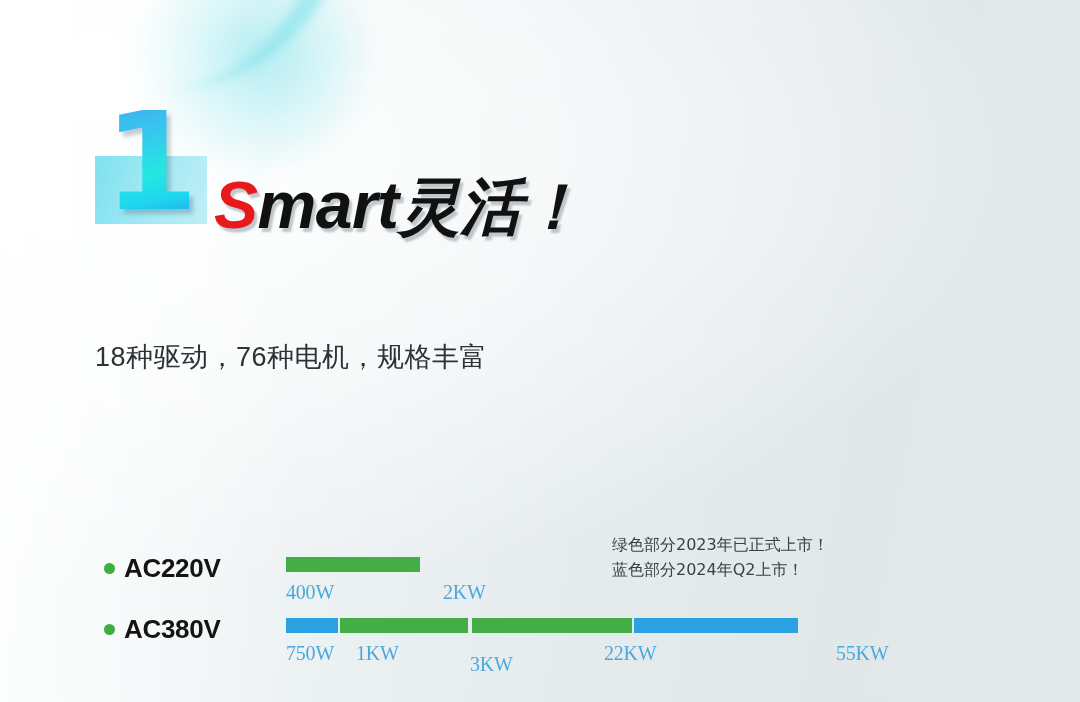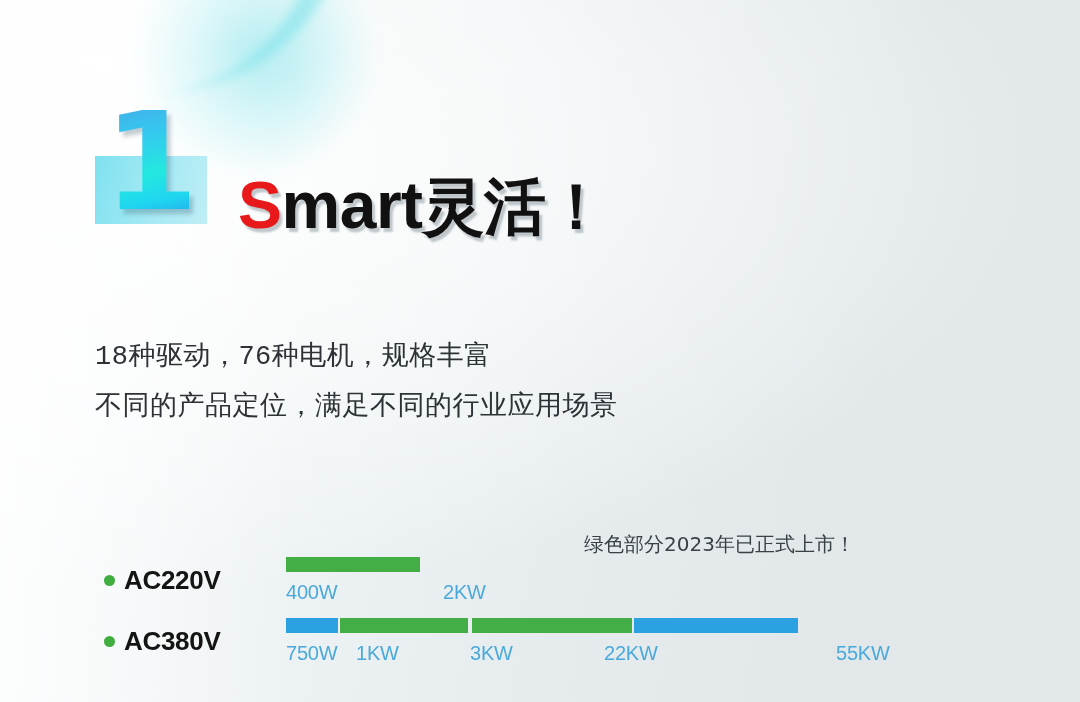--- a/index.html
+++ b/index.html
@@ -98,83 +98,84 @@
     background-image: linear-gradient(168deg, #4aa3e8 0%, #35c7ef 30%, #24e8e0 55%, #1fd6f0 72%, #2a7fe4 100%);
     -webkit-background-clip: text;
     background-clip: text;
     color: transparent;
     -webkit-text-fill-color: transparent;
     filter: drop-shadow(4px 5px 2px rgba(60,90,110,0.30));
     user-select: none;
   }
   .title {
     position: absolute;
-    left: 152px;
+    left: 128px;
     top: 80px;
     font-size: 66px;
     font-weight: 700;
     letter-spacing: -0.5px;
     white-space: nowrap;
     color: #111111;
     text-shadow: 3px 4px 2px rgba(120,135,145,0.45);
     line-height: 1;
+    font-style: italic;
   }
   .title .accent {
     color: #e8191b;
   }
   .title .cjk {
     font-family: "DejaVu Sans", "Liberation Sans", sans-serif;
     font-size: 62px;
   }
 
   
   .body-copy {
     position: absolute;
     left: 95px;
     top: 332px;
-    font-family: Liberation Mono, monospace;
+    font-family: Liberation Sans, sans-serif;
     font-size: 27px;
     font-weight: 400;
     line-height: 50px;
     color: #2c3235;
     letter-spacing: 0.5px;
   }
   .body-copy div { white-space: nowrap; }
 
   
   .chart {
     position: absolute;
     left: 0;
     top: 520px;
     width: 1080px;
     height: 170px;
   }
   .note {
     position: absolute;
-    left: 584px;
+    left: 612px;
     top: 12px;
     font-family: "DejaVu Sans", "Liberation Sans", sans-serif;
-    font-size: 20px;
+    font-size: 16px;
     line-height: 25px;
     color: #3a4145;
     white-space: nowrap;
   }
 
   .series {
     position: absolute;
     left: 0;
     width: 1080px;
   }
   .series.s0 { top: 28px; }
   .series.s1 { top: 89px; }
 
   .legend {
     position: absolute;
     left: 104px;
-    top: 16px;
+    top: 4px;
     display: flex;
     align-items: center;
     height: 32px;
     white-space: nowrap;
   }
   .legend .dot {
     width: 11px;
     height: 11px;
     border-radius: 50%;
     background: #3fae3f;
@@ -207,47 +208,48 @@
     height: 26px;
     width: 1080px;
   }
   .tick {
     position: absolute;
     top: 0;
     font-size: 20px;
     color: #4aa9dc;
     white-space: nowrap;
     letter-spacing: -0.2px;
+    font-family: Liberation Serif, serif;
   }
 </style>
 </head>
 <body>
 
 <div id="slide">
 
   <div class="deco-glow-tl"></div>
   <div class="deco-swoosh2"></div>
   <div class="deco-swoosh"></div>
   <div class="deco-fade-left"></div>
 
   <div class="headline-row">
     <div class="badge-box"></div>
     <div class="badge-num">1</div>
     <div class="title"><span class="accent">S</span><span>mart</span><span class="cjk">灵活！</span></div>
   </div>
 
   <div class="body-copy">
     <div>18种驱动，76种电机，规格丰富</div>
-    <div>不同的产品定位，满足不同的行业应用场景</div>
   </div>
 
   <div class="chart">
 
     <div class="note">
       <div>绿色部分2023年已正式上市！</div>
+      <div>蓝色部分2024年Q2上市！</div>
     </div>
 
     <div class="series s0">
       <div class="legend">
         <span class="dot"></span>
         <span class="lab">AC220V</span>
       </div>
       <div class="track" id="track0" style="left: 286px; width: 134px;">
           <div class="seg green" style="left: 0px; width: 134px;"></div>
         </div>
@@ -264,20 +266,20 @@
       </div>
       <div class="track" id="track1" style="left: 286px; width: 512px;">
           <div class="seg blue" style="left: 0px; width: 52px;"></div>
           <div class="seg green" style="left: 54px; width: 128px;"></div>
           <div class="seg green" style="left: 186px; width: 160px;"></div>
           <div class="seg blue" style="left: 348px; width: 164px;"></div>
         </div>
       <div class="ticks" id="ticks1">
           <div class="tick" style="left: 286px;">750W</div>
           <div class="tick" style="left: 356px;">1KW</div>
-          <div class="tick" style="left: 470px;">3KW</div>
+          <div class="tick" style="left: 470px; margin-top: 11px;">3KW</div>
           <div class="tick" style="left: 604px;">22KW</div>
           <div class="tick" style="left: 836px;">55KW</div>
         </div>
     </div>
 
   </div>
 </div>
 
 </body></html>

